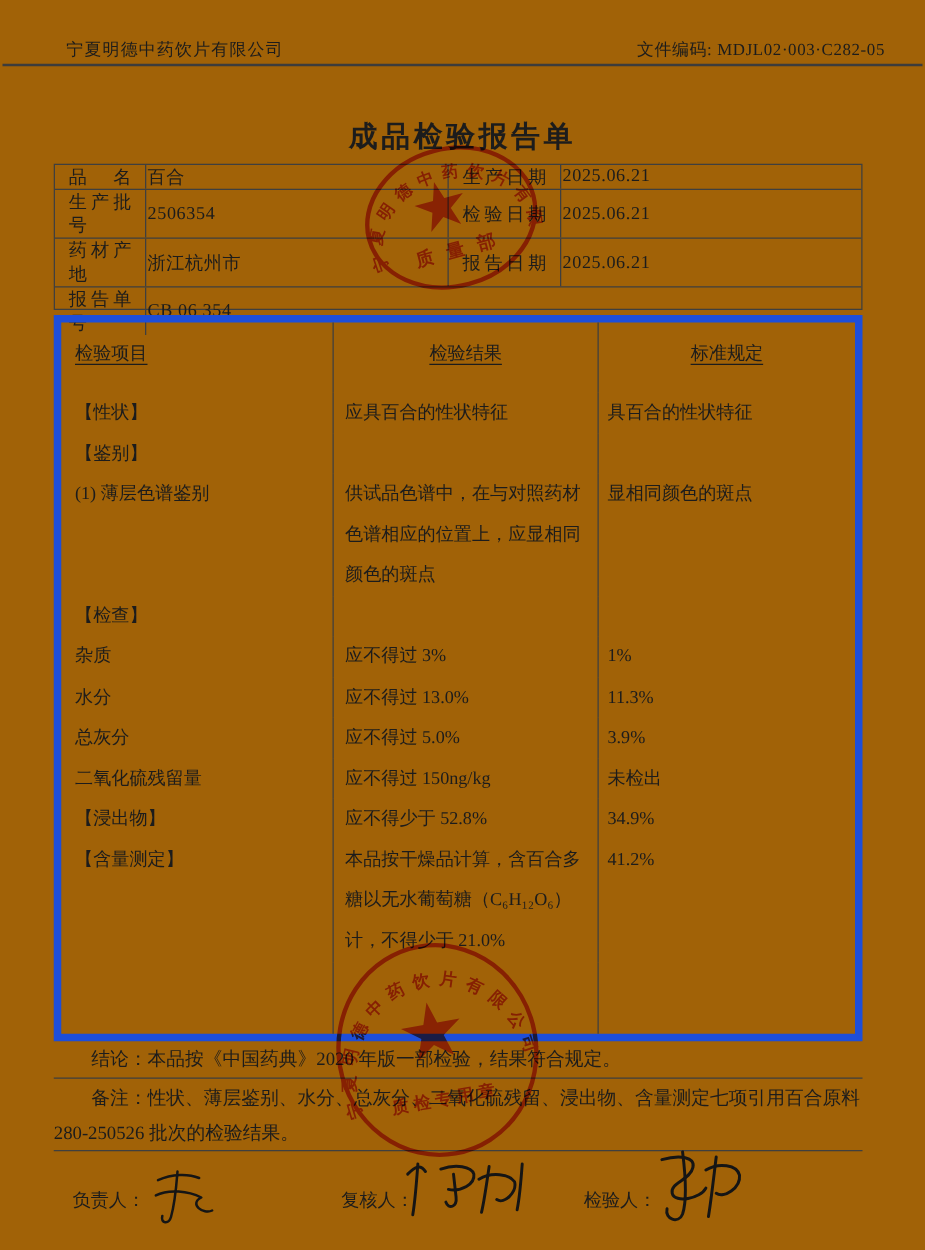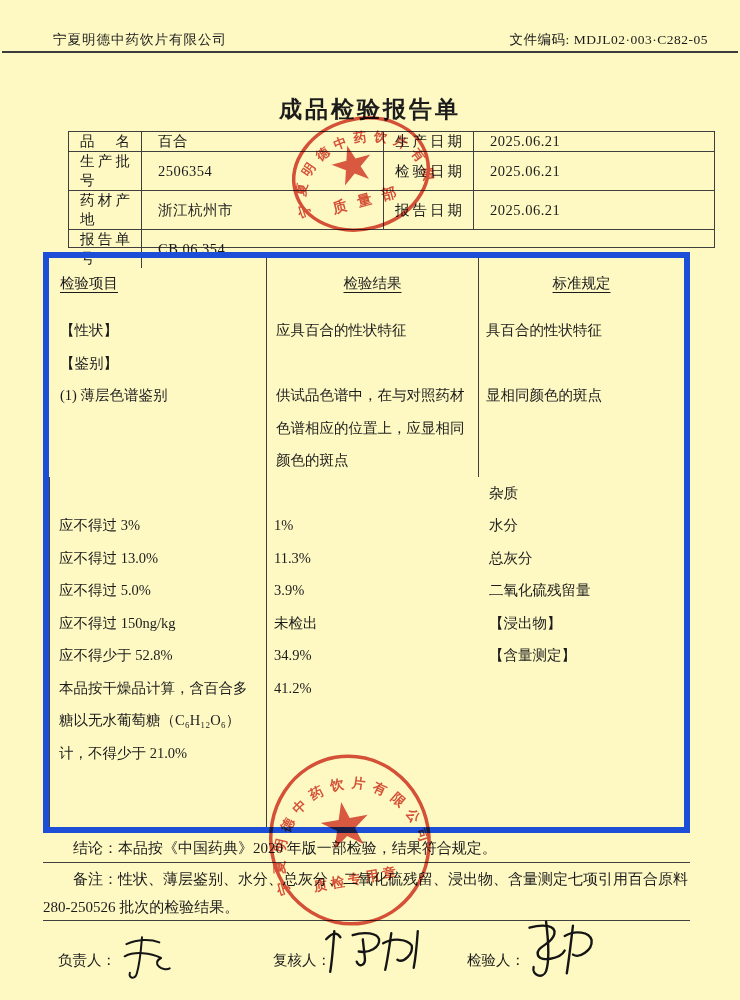--- a/index.html
+++ b/index.html
@@ -1,38 +1,38 @@
 <!DOCTYPE html>
 <html><head>
 <meta charset="utf-8">
 <style>
   * { margin:0; padding:0; box-sizing:border-box; }
   html,body { background:#ffffff; }
   body { font-family:"Liberation Serif","DejaVu Serif",serif; color:#1c1c1c; }
-  .page { position:relative; width:740px; height:1000px; background:#fef9c3; overflow:hidden; }
+  .page { position:relative; width:740px; height:1000px; background:#a16207; overflow:hidden; }
 
   
   .top-header { position:absolute; left:0; top:28px; width:740px; height:25px; }
   .company-name { position:absolute; left:53px; top:3px; font-size:13.5px; letter-spacing:1px; }
   .doc-code { position:absolute; right:32px; top:3px; font-size:13.5px; letter-spacing:.5px;margin-left:33px; }
   .header-rule { position:absolute; left:2px; right:2px; top:51px; border-top:2px solid #3c3c3c; }
 
   .title { position:absolute; left:0; top:79px; width:740px; text-align:center;
            font-size:23px; font-weight:bold; letter-spacing:3px;margin-top:15px; }
 
   
   .info-table { position:absolute; left:43px; top:131px; width:647px; height:117px;
-                border:1px solid #3f3f3f; display:flex; flex-direction:column; font-size:14.5px;margin-left:25px; }
+                border:1px solid #3f3f3f; display:flex; flex-direction:column; font-size:14.5px; }
   .info-row { flex:1; display:grid; grid-template-columns:72px 242px 90px 1fr; border-bottom:1px solid #3f3f3f; }
   .info-row.last { border-bottom:none; grid-template-columns:72px 1fr; }
   .info-row > div { display:flex; align-items:center; }
   .info-row > div + div { border-left:1px solid #3f3f3f; }
   .info-label { padding:0 11px; }
   .info-label > span { display:block; width:100%; text-align:justify; text-align-last:justify; }
-  .info-value { padding-left:16px; letter-spacing:.5px; }
+  .info-value { padding-left:1px; letter-spacing:.5px; }
 
   
   .main-table { position:absolute; left:43px; top:252px; width:647px; height:581px;
                 border:6px solid #1d4ed8; display:grid; font-size:14.5px;
                 grid-template-columns:217px 212px 1fr;
                 grid-template-rows:56px 32.5px 32.5px 97.5px 32.5px 32.5px 32.5px 32.5px 32.5px 32.5px 98px 1fr; }
   .main-table > div { line-height:32.5px; }
   .col-mid, .col-right { border-left:1px solid #3f3f3f; }
   .cell-item { padding-left:11px; }
   .cell-std  { padding-left:9px; padding-right:5px; }
@@ -132,20 +132,21 @@
     <div class="cell-res col-right">具百合的性状特征</div>
 
     <div class="cell-item">【鉴别】</div>
     <div class="cell-std col-mid"></div>
     <div class="cell-res col-right"></div>
 
     <div class="cell-item">(1) 薄层色谱鉴别</div>
     <div class="cell-std col-mid">供试品色谱中，在与对照药材色谱相应的位置上，应显相同颜色的斑点</div>
     <div class="cell-res col-right">显相同颜色的斑点</div>
 
+    <div class="cell-item">【检查】</div>
     <div class="cell-std col-mid"></div>
     <div class="cell-res col-right"></div>
 
     <div class="cell-item">杂质</div>
     <div class="cell-std col-mid">应不得过 3%</div>
     <div class="cell-res col-right">1%</div>
 
     <div class="cell-item">水分</div>
     <div class="cell-std col-mid">应不得过 13.0%</div>
     <div class="cell-res col-right">11.3%</div>

